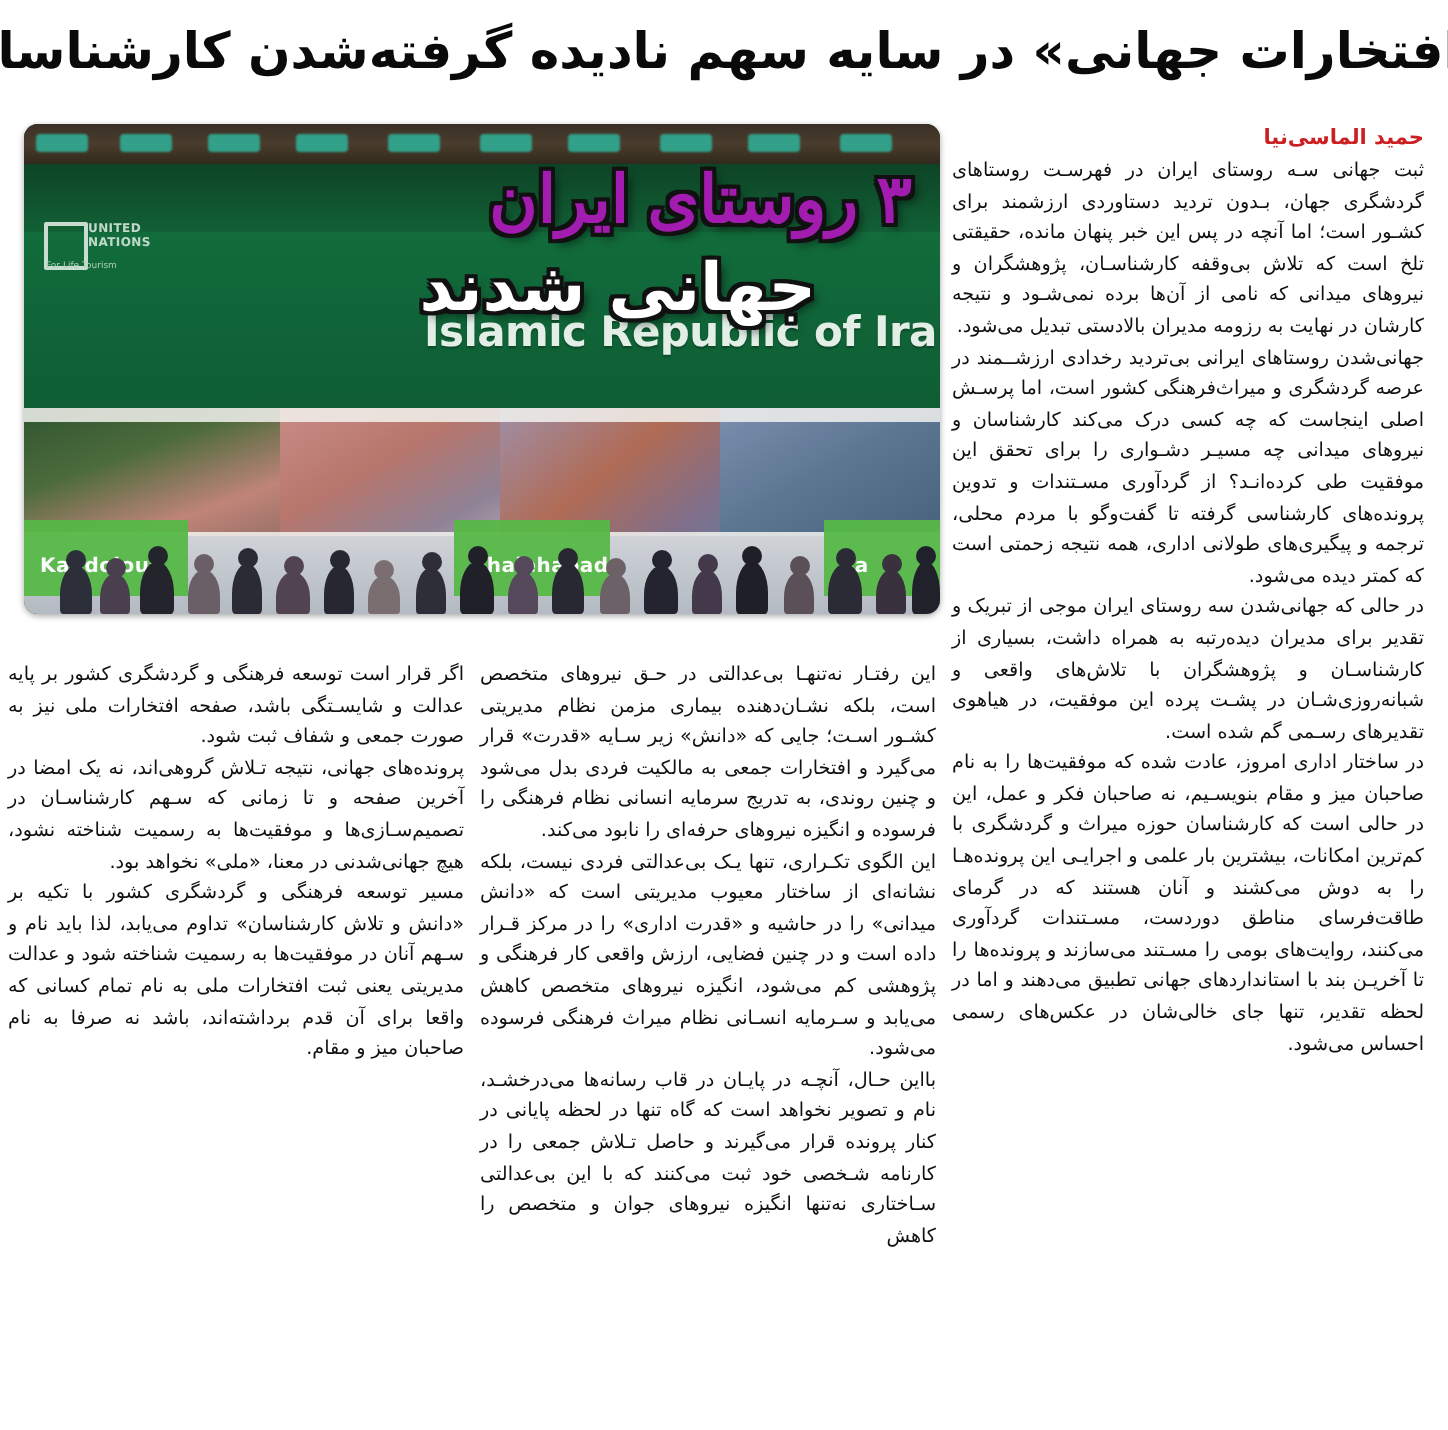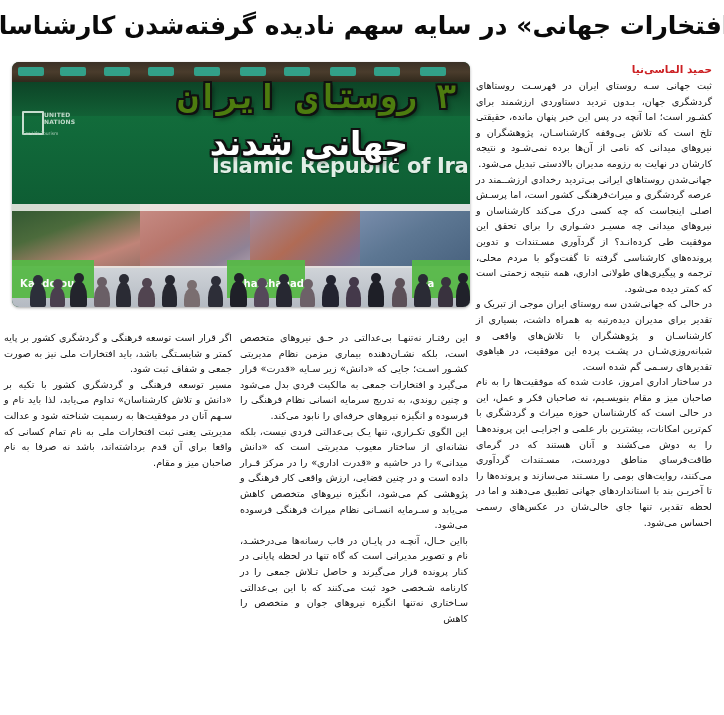--- a/index.html
+++ b/index.html
@@ -335,34 +335,35 @@
       <div class="byline">حمید الماسی‌نیا</div>
       <p>ثبت جهانی سـه روستای ایران در فهرسـت روستاهای گردشگری جهان، بـدون تردید دستاوردی ارزشمند برای کشـور است؛ اما آنچه در پس این خبر پنهان مانده، حقیقتی تلخ است که تلاش بی‌وقفه کارشناسـان، پژوهشگران و نیروهای میدانی که نامی از آن‌ها برده نمی‌شـود و نتیجه کارشان در نهایت به رزومه مدیران بالادستی تبدیل می‌شود.</p>
       <p>جهانی‌شدن روستاهای ایرانی بی‌تردید رخدادی ارزشــمند در عرصه گردشگری و میراث‌فرهنگی کشور است، اما پرسـش اصلی اینجاست که چه کسی درک می‌کند کارشناسان و نیروهای میدانی چه مسیـر دشـواری را برای تحقق این موفقیت طی کرده‌انـد؟ از گردآوری مسـتندات و تدوین پرونده‌های کارشناسی گرفته تا گفت‌وگو با مردم محلی، ترجمه و پیگیری‌های طولانی اداری، همه نتیجه زحمتی است که کمتر دیده می‌شود.</p>
       <p>در حالی که جهانی‌شدن سه روستای ایران موجی از تبریک و تقدیر برای مدیران دیده‌رتبه به همراه داشت، بسیاری از کارشناسـان و پژوهشگران با تلاش‌های واقعی و شبانه‌روزی‌شـان در پشـت پرده این موفقیت، در هیاهوی تقدیرهای رسـمی گم شده است.</p>
       <p>در ساختار اداری امروز، عادت شده که موفقیت‌ها را به نام صاحبان میز و مقام بنویسـیم، نه صاحبان فکر و عمل، این در حالی است که کارشناسان حوزه میراث و گردشگری با کم‌ترین امکانات، بیشترین بار علمی و اجرایـی این پرونده‌هـا را به دوش می‌کشند و آنان هستند که در گرمای طاقت‌فرسای مناطق دوردست، مسـتندات گردآوری می‌کنند، روایت‌های بومی را مسـتند می‌سازند و پرونده‌ها را تا آخریـن بند با استانداردهای جهانی تطبیق می‌دهند و اما در لحظه تقدیر، تنها جای خالی‌شان در عکس‌های رسمی احساس می‌شود.</p>
     </div>
 
     <div class="col col-mid">
       <p>این رفتـار نه‌تنهـا بی‌عدالتی در حـق نیروهای متخصص است، بلکه نشـان‌دهنده بیماری مزمن نظام مدیریتی کشـور اسـت؛ جایی که «دانش» زیر سـایه «قدرت» قرار می‌گیرد و افتخارات جمعی به مالکیت فردی بدل می‌شود و چنین روندی، به تدریج سرمایه انسانی نظام فرهنگی را فرسوده و انگیزه نیروهای حرفه‌ای را نابود می‌کند.</p>
       <p>این الگوی تکـراری، تنها یـک بی‌عدالتی فردی نیست، بلکه نشانه‌ای از ساختار معیوب مدیریتی است که «دانش میدانی» را در حاشیه و «قدرت اداری» را در مرکز قـرار داده است و در چنین فضایی، ارزش واقعی کار فرهنگی و پژوهشی کم می‌شود، انگیزه نیروهای متخصص کاهش می‌یابد و سـرمایه انسـانی نظام میراث فرهنگی فرسوده می‌شود.</p>
-      <p>بااین حـال، آنچـه در پایـان در قاب رسانه‌ها می‌درخشـد، نام و تصویر مدیرانی است که گاه تنها در لحظه پایانی در کنار پرونده قرار می‌گیرند و حاصل تـلاش جمعی را در کارنامه شـخصی خود ثبت می‌کنند که با این بی‌عدالتی سـاختاری نه‌تنها انگیزه نیروهای جوان و متخصص را کاهش</p>
+      <p>بااین حـال، آنچـه در پایـان در قاب رسانه‌ها می‌درخشـد، نام و تصویر نخواهد است که گاه تنها در لحظه پایانی در کنار پرونده قرار می‌گیرند و حاصل تـلاش جمعی را در کارنامه شـخصی خود ثبت می‌کنند که با این بی‌عدالتی سـاختاری نه‌تنها انگیزه نیروهای جوان و متخصص را کاهش</p>
     </div>
 
     <div class="col col-left">
-      <p>اگر قرار است توسعه فرهنگی و گردشگری کشور بر پایه کمتر و شایسـتگی باشد، باید افتخارات ملی نیز به صورت جمعی و شفاف ثبت شود.</p>
+      <p>اگر قرار است توسعه فرهنگی و گردشگری کشور بر پایه عدالت و شایسـتگی باشد، صفحه افتخارات ملی نیز به صورت جمعی و شفاف ثبت شود.</p>
+      <p>پرونده‌های جهانی، نتیجه تـلاش گروهی‌اند، نه یک امضا در آخرین صفحه و تا زمانی که سـهم کارشناسـان در تصمیم‌سـازی‌ها و موفقیت‌ها به رسمیت شناخته نشود، هیچ جهانی‌شدنی در معنا، «ملی» نخواهد بود.</p>
       <p>مسیر توسعه فرهنگی و گردشگری کشور با تکیه بر «دانش و تلاش کارشناسان» تداوم می‌یابد، لذا باید نام و سـهم آنان در موفقیت‌ها به رسمیت شناخته شود و عدالت مدیریتی یعنی ثبت افتخارات ملی به نام تمام کسانی که واقعا برای آن قدم برداشته‌اند، باشد نه صرفا به نام صاحبان میز و مقام.</p>
     </div>
 
   </div>
 
   <div style="position:absolute; left:12px; top:62px; width:458px; height:245px; pointer-events:none;">
     <div style="position:absolute; right:14px; top:16px; direction:rtl; text-align:right;
-                font-family:Liberation Mono, monospace; font-size:33px; font-weight:bold;
-                color:#4d7c0f; line-height:44px; letter-spacing:-1px;
+                font-family:Liberation Sans, sans-serif; font-size:33px; font-weight:bold;
+                color:#a21caf; line-height:44px; letter-spacing:-1px;
                 text-shadow: 2px 0 0 #111, -2px 0 0 #111, 0 2px 0 #111, 0 -2px 0 #111,
                              2px 2px 0 #111, -2px -2px 0 #111, 2px -2px 0 #111, -2px 2px 0 #111,
                              3px 3px 5px rgba(0,0,0,.5);">۳ روستای ایران</div>
     <div style="position:absolute; right:62px; top:60px; direction:rtl; text-align:right;
                 font-family:'DejaVu Sans',sans-serif; font-size:33px; font-weight:bold;
                 color:#ffffff; line-height:44px; letter-spacing:-1px;
                 text-shadow: 2px 0 0 #111, -2px 0 0 #111, 0 2px 0 #111, 0 -2px 0 #111,
                              2px 2px 0 #111, -2px -2px 0 #111, 2px -2px 0 #111, -2px 2px 0 #111,
                              3px 3px 5px rgba(0,0,0,.5);">جهانی شدند</div>
   </div>

